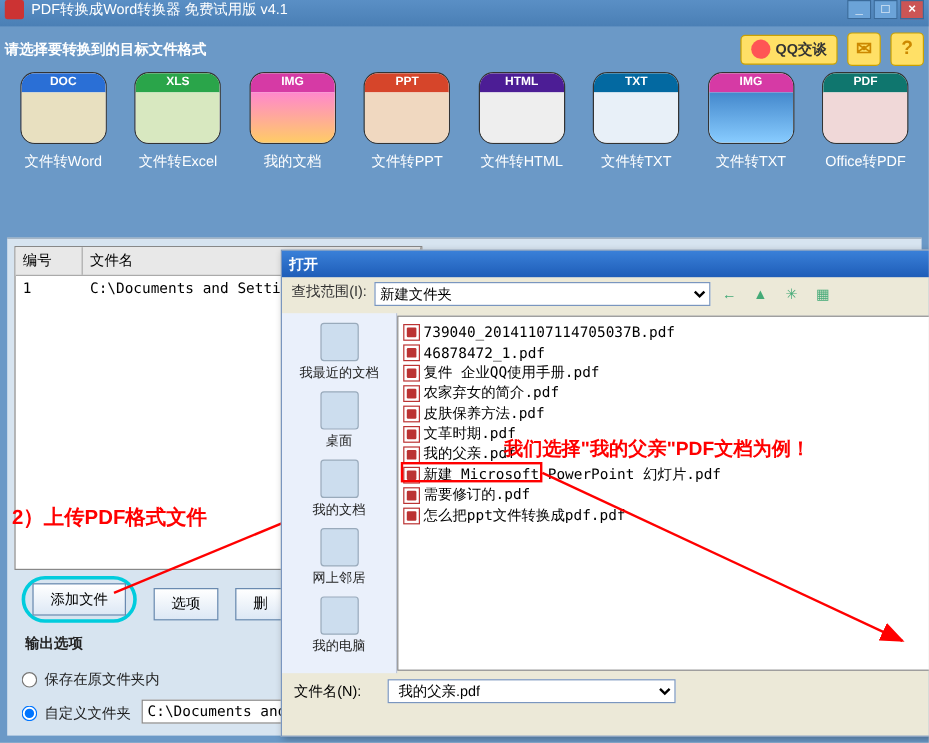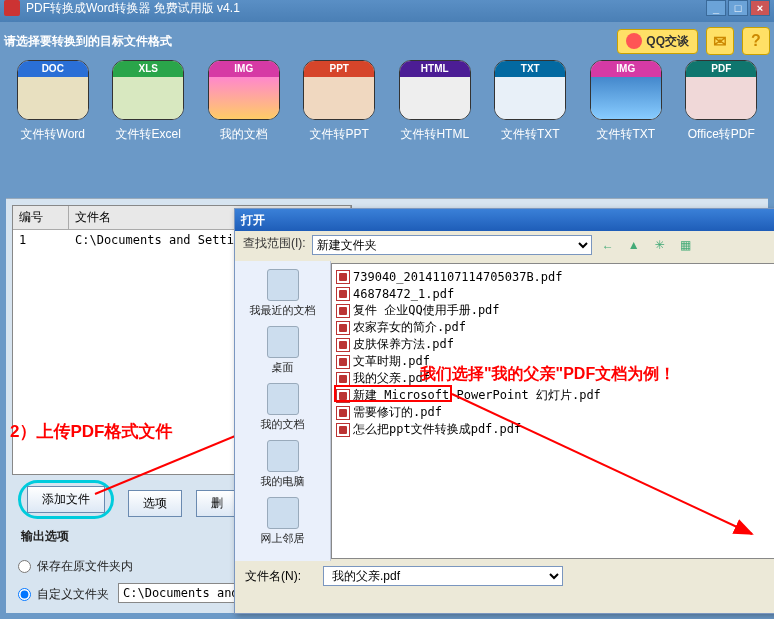--- a/index.html
+++ b/index.html
@@ -219,25 +219,25 @@
         <div class="place">
           <div class="pic"></div>
           <span>桌面</span>
         </div>
         <div class="place">
           <div class="pic"></div>
           <span>我的文档</span>
         </div>
         <div class="place">
           <div class="pic"></div>
+          <span>网上邻居</span>
+        </div>
+        <div class="place">
+          <div class="pic"></div>
           <span>我的电脑</span>
-        </div>
-        <div class="place">
-          <div class="pic"></div>
-          <span>网上邻居</span>
         </div>
       </div>
     <div class="filelist" id="flist">
       <div class="file">
           <div class="fi"></div>
           <span>739040_20141107114705037B.pdf</span>
         </div>
         <div class="file">
           <div class="fi"></div>
           <span>46878472_1.pdf</span>

